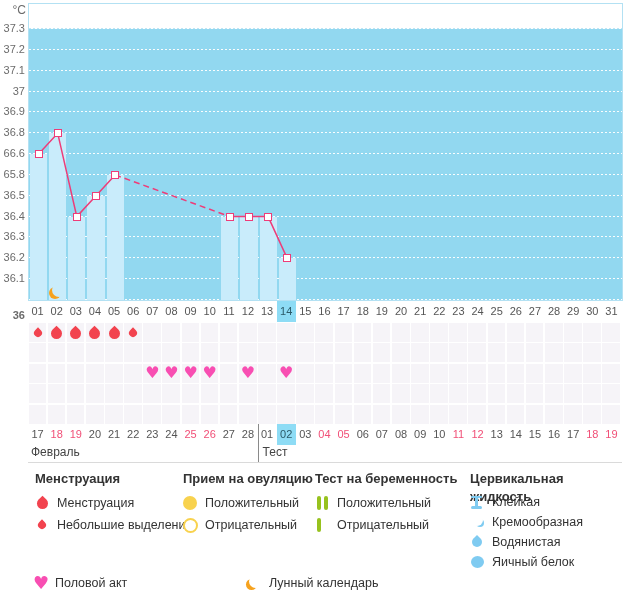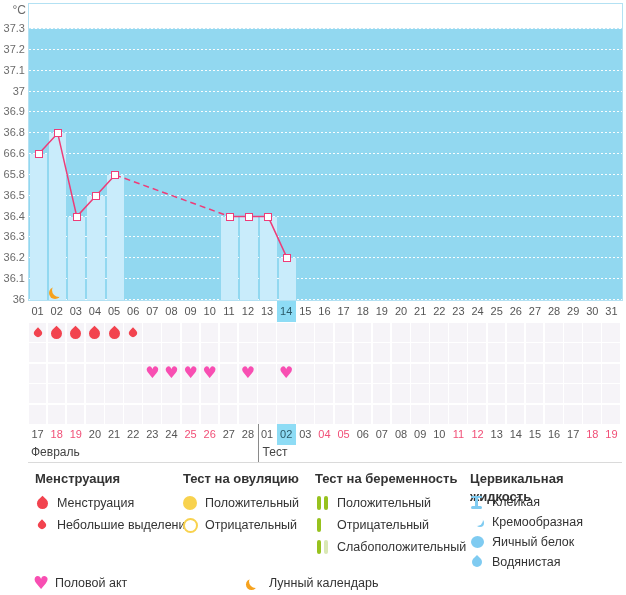--- a/index.html
+++ b/index.html
@@ -80,21 +80,21 @@
       <div class="ylab" style="top: 83.5385px;">37</div>
       <div class="ylab" style="top: 104.385px;">36.9</div>
       <div class="ylab" style="top: 125.231px;">36.8</div>
       <div class="ylab" style="top: 146.077px;">66.6</div>
       <div class="ylab" style="top: 166.923px;">65.8</div>
       <div class="ylab" style="top: 187.769px;">36.5</div>
       <div class="ylab" style="top: 208.615px;">36.4</div>
       <div class="ylab" style="top: 229.462px;">36.3</div>
       <div class="ylab" style="top: 250.308px;">36.2</div>
       <div class="ylab" style="top: 271.154px;">36.1</div>
-      <div class="ylab" style="top: 292px;">36</div>
+      <div class="ylab" style="top: 308px; font-weight: bold;">36</div>
     </div>
 
   <div class="plot" id="plot">
     <div class="blue"></div>
   <div class="gl-top" style="top: 24px;"></div>
       <div class="gl" style="top: 44.8462px;"></div>
       <div class="gl" style="top: 65.6923px;"></div>
       <div class="gl" style="top: 86.5385px;"></div>
       <div class="gl" style="top: 107.385px;"></div>
       <div class="gl" style="top: 128.231px;"></div>
@@ -383,21 +383,21 @@
           <span class="ltext">Менструация</span>
         </div>
         <div class="litem h22">
           <span class="icbox">
             <span class="ic-menstruation-small"></span>
           </span>
           <span class="ltext">Небольшие выделения</span>
         </div>
       </div>
       <div class="lsec" style="left: 183px;">
-        <div class="lhead">Тест на овуляцию</div>
+        <div class="lhead">Прием на овуляцию</div>
         <div class="litem h22">
           <span class="icbox">
             <span class="ic-ovulation-positive"></span>
           </span>
           <span class="ltext">Положительный</span>
         </div>
         <div class="litem h22">
           <span class="icbox">
             <span class="ic-ovulation-negative"></span>
           </span>
@@ -416,55 +416,46 @@
           <span class="ltext">Положительный</span>
         </div>
         <div class="litem h22">
           <span class="icbox">
             <span class="bars">
               <span class="bar"></span>
             </span>
           </span>
           <span class="ltext">Отрицательный</span>
         </div>
-        <div class="litem h22">
-          <span class="icbox">
-            <span class="bars">
-              <span class="bar"></span>
-              <span class="bar pale"></span>
-            </span>
-          </span>
-          <span class="ltext">Слабоположительный</span>
-        </div>
       </div>
       <div class="lsec" style="left: 470px;">
         <div class="lhead">Цервикальная жидкость</div>
         <div class="litem h20">
           <span class="icbox">
             <span class="ic-fluid-sticky"></span>
           </span>
           <span class="ltext">Клейкая</span>
         </div>
         <div class="litem h20">
           <span class="icbox">
             <span class="ic-fluid-creamy"></span>
           </span>
           <span class="ltext">Кремообразная</span>
         </div>
         <div class="litem h20">
           <span class="icbox">
+            <span class="ic-fluid-watery"></span>
+          </span>
+          <span class="ltext">Водянистая</span>
+        </div>
+        <div class="litem h20">
+          <span class="icbox">
             <span class="ic-fluid-eggwhite"></span>
           </span>
           <span class="ltext">Яичный белок</span>
-        </div>
-        <div class="litem h20">
-          <span class="icbox">
-            <span class="ic-fluid-watery"></span>
-          </span>
-          <span class="ltext">Водянистая</span>
         </div>
       </div>
       <div class="lfoot litem" style="left: 33px;">
         <span class="icbox">
           <span class="ic-intercourse">♥</span>
         </span>
         <span class="ltext">Половой акт</span>
       </div>
       <div class="lfoot litem" style="left: 247px;">
         <span class="icbox">

